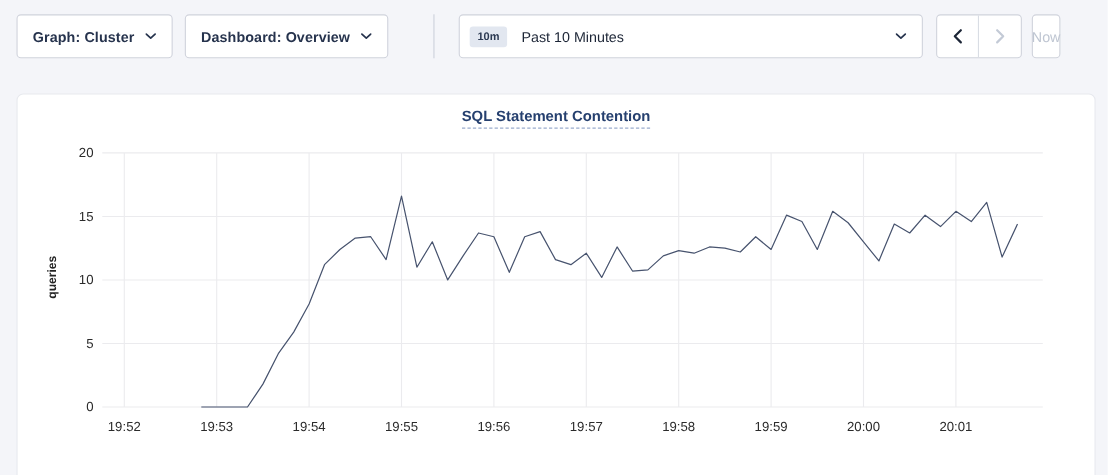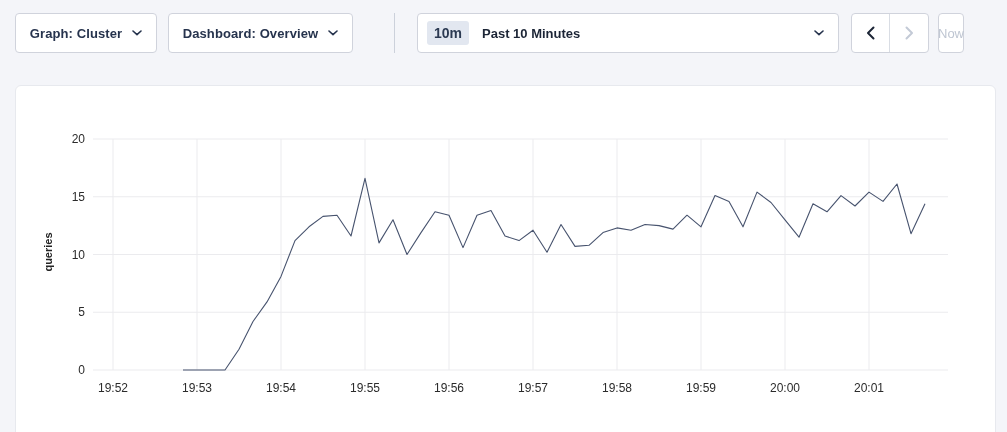--- a/index.html
+++ b/index.html
@@ -21,23 +21,23 @@
   .dd-graph { left:15px; width:142px; gap:10px; }
   .dd-dashboard { left:168px; width:185px; gap:10px; }
   .vdivider { position:absolute; left:394px; top:13px; width:1px; height:40px; background:#ccd1db; }
   .time-picker {
     position:absolute; left:417px; top:13px; width:422px; height:40px;
     background:#fff; border:1px solid #d0d3dc; border-radius:4px;
     display:flex; align-items:center; padding:0 14px 0 9px; cursor:pointer;
   }
   .time-badge {
     background:#e2e7f0; border-radius:3px; padding:4px 7px;
-    font-size:14px; font-weight:700; color:#2c3a52;
+    font-size:10px; font-weight:700; color:#2c3a52;
   }
-  .time-label { margin-left:13px; font-size:13px; font-weight:700; color:#1c2536; flex:1; text-align:left; }
+  .time-label { margin-left:13px; font-size:13px; font-weight:400; color:#1c2536; flex:1; text-align:left; }
   .nav-group {
     position:absolute; left:851px; top:13px; width:78px; height:40px;
     background:#fff; border:1px solid #d0d3dc; border-radius:4px;
     display:flex;
   }
   .nav-half { width:50%; display:flex; align-items:center; justify-content:center; cursor:pointer; }
   .nav-half:first-child { border-right:1px solid #d9dde4; }
   .now-btn {
     position:absolute; left:938px; top:13px; width:26px; height:40px;
     background:#fff; border:1px solid #d0d3dc; border-radius:4px;
@@ -100,20 +100,23 @@
         <polyline points="1.5,1.5 7,7 1.5,12.5" fill="none" stroke="#c3cad6" stroke-width="2" stroke-linecap="round" stroke-linejoin="round"></polyline>
       </svg>
   </div>
 </div>
 
 <div class="now-btn">
   <span>Now</span>
 </div>
 
 <div class="chart-card">
+  <div class="chart-title-row">
+    <span class="chart-title">SQL Statement Contention</span>
+  </div>
   <div class="y-axis-label">queries</div>
   <svg class="plot" id="plot-svg" width="981" height="330" viewBox="0 0 981 330">
       <line x1="77" x2="932" y1="284" y2="284" stroke="#ebebee" stroke-width="1"></line>
       <text x="69" y="288" text-anchor="end" font-size="12px" fill="#2b2b2b">0</text>
       <line x1="77" x2="932" y1="226.25" y2="226.25" stroke="#ebebee" stroke-width="1"></line>
       <text x="69" y="230.25" text-anchor="end" font-size="12px" fill="#2b2b2b">5</text>
       <line x1="77" x2="932" y1="168.5" y2="168.5" stroke="#ebebee" stroke-width="1"></line>
       <text x="69" y="172.5" text-anchor="end" font-size="12px" fill="#2b2b2b">10</text>
       <line x1="77" x2="932" y1="110.75" y2="110.75" stroke="#ebebee" stroke-width="1"></line>
       <text x="69" y="114.75" text-anchor="end" font-size="12px" fill="#2b2b2b">15</text>

